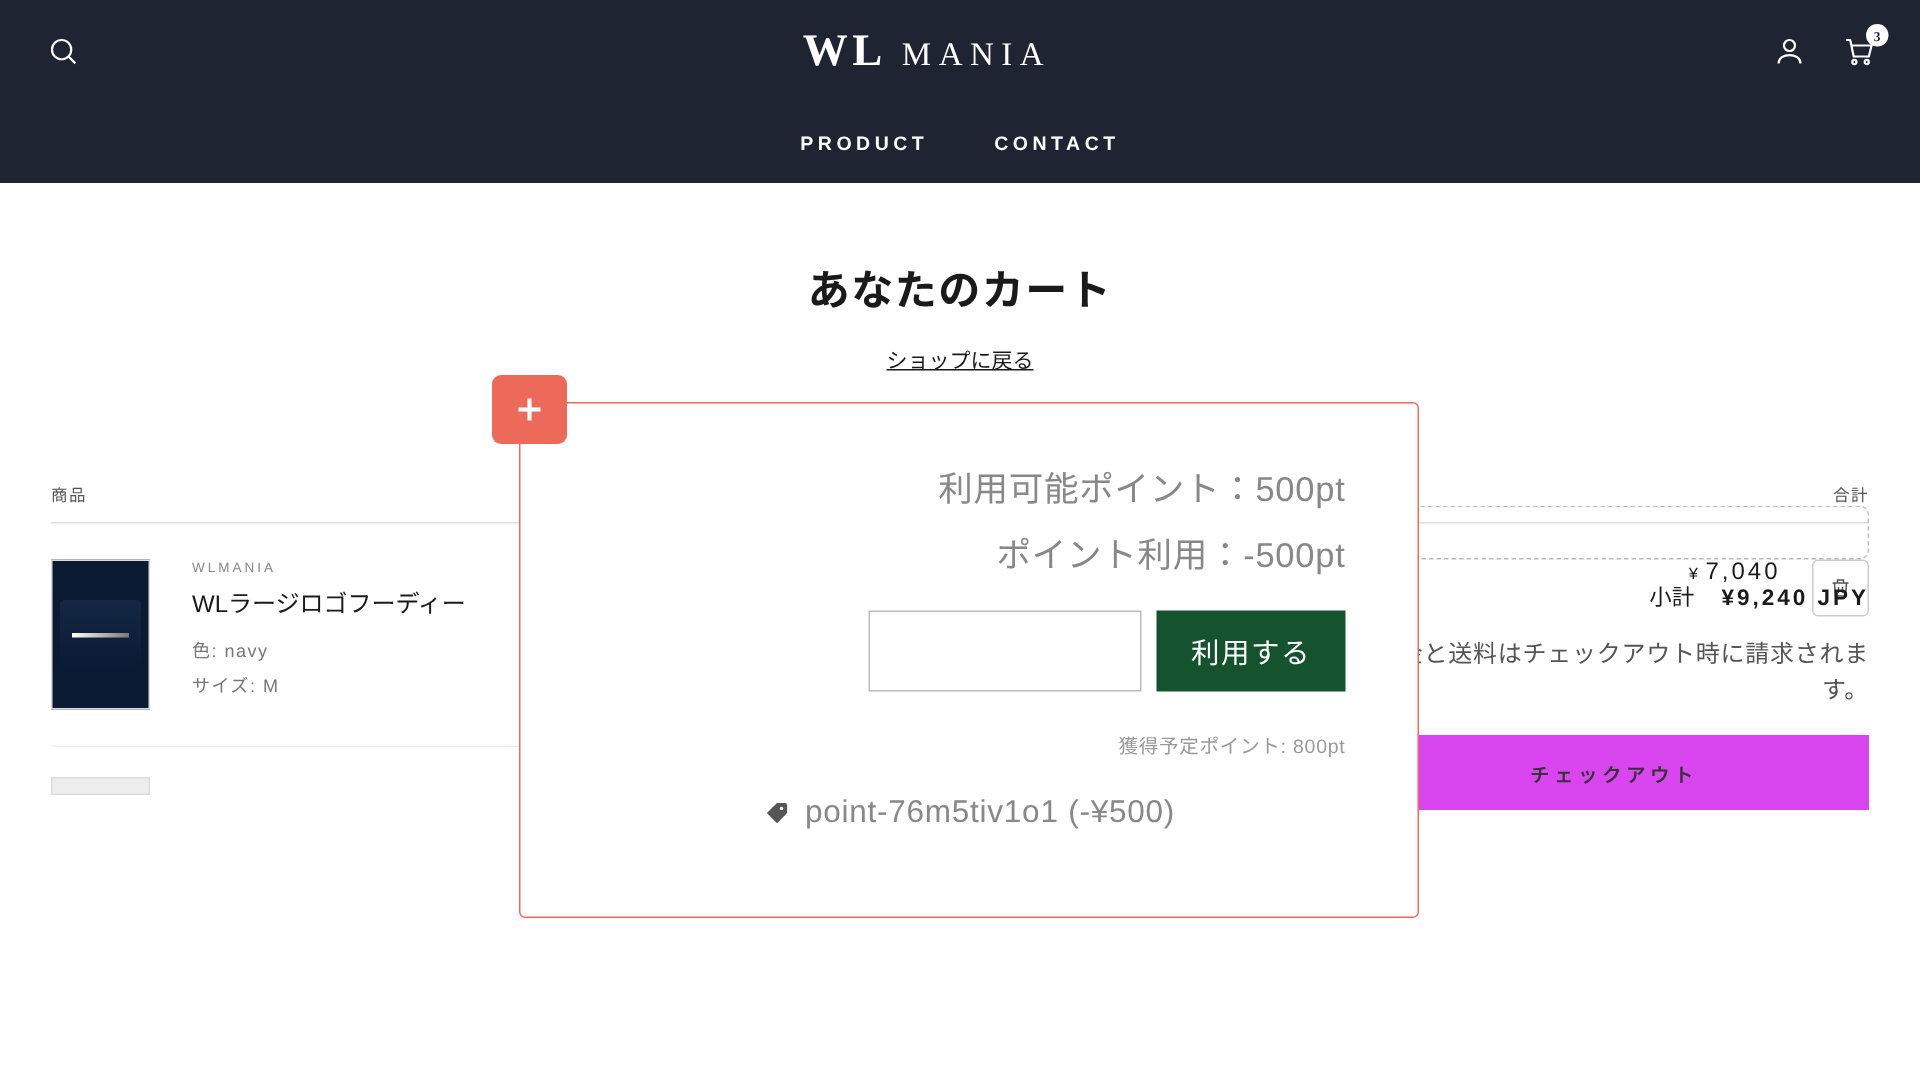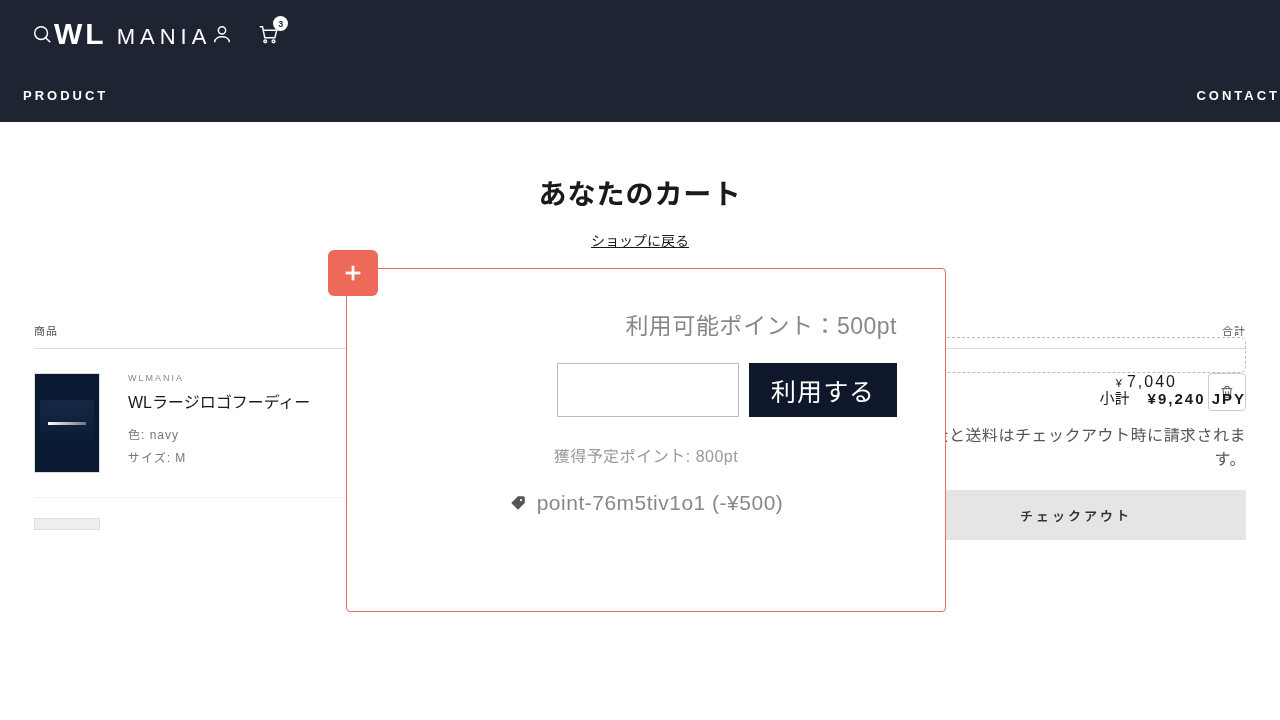--- a/index.html
+++ b/index.html
@@ -1,68 +1,68 @@
 <!DOCTYPE html>
 <html><head>
 <meta charset="utf-8">
 <style>
   * { margin: 0; padding: 0; box-sizing: border-box; }
   html, body { width: 1280px; height: 720px; font-family: "Helvetica Neue", Arial, "Hiragino Sans", "Noto Sans JP", sans-serif; background:#fff; color:#1a1a1a; overflow:hidden; }
   
   .header { background:#1f2433; color:#fff; }
-  .header-top { height:68px; display:flex; align-items:center; padding:12px 30px; }
+  .header-top { height:68px; display:flex; align-items:center; justify-content:space-between; padding:12px 30px;font-family:Liberation Serif, serif; }
   .search-btn { width:24px; height:24px; display:flex; align-items:center; justify-content:center; cursor:pointer; }
   .logo { display:flex; align-items:baseline; gap:6px; }
   .logo-big { font-weight:800; font-size:30px; letter-spacing:3px; }
   .logo-small { font-weight:500; font-size:22px; letter-spacing:5px; padding-left:4px; }
   .header-icons { display:flex; align-items:center; gap:24px; }
   .icon { width:22px; height:22px; stroke:#fff; stroke-width:1.6; fill:none; display:block; }
   .cart-wrap { position:relative; cursor:pointer; }
   .cart-badge { position:absolute; top:-7px; right:-9px; background:#fff; color:#1f2433; border-radius:50%; width:15px; height:15px; font-size:9px; font-weight:700; display:flex; align-items:center; justify-content:center; }
-  .header-nav { height:54px; display:flex; align-items:center; justify-content:space-between; gap:44px;padding-left:23px; }
+  .header-nav { height:54px; display:flex; align-items:center; justify-content:center; gap:44px; }
   .nav-link { color:#fff; font-size:13px; font-weight:700; letter-spacing:3px; cursor:pointer; }
   
   .page { padding: 50px 34px 0; position:relative; }
   .page-title { text-align:center; font-size:28px; font-weight:700; letter-spacing:1px; }
   .back-link { display:block; text-align:center; margin-top:18px; font-size:14px; text-decoration:underline; cursor:pointer; color:#1a1a1a; }
   
   .cart-head { display:flex; justify-content:space-between; font-size:11px; color:#555; margin-top:72px; border-bottom:1px solid #ddd; padding-bottom:10px; letter-spacing:1px; }
   .cart-row { display:flex; align-items:flex-start; border-bottom:1px solid #eee; padding:24px 0; }
   .thumb { width:66px; height:100px; background:#0a1a33; border:1px solid #ddd; flex:0 0 auto; display:flex; align-items:center; justify-content:center; overflow:hidden; }
   .thumb-inner { width:54px; height:46px; background:linear-gradient(#142844,#0a1a33); border-radius:3px; position:relative; }
   .thumb-inner::after{content:""; position:absolute; left:8px; right:8px; top:22px; height:3px; background:linear-gradient(90deg,#fff,#777);}
   .item-info { padding-left:28px; flex:1 1 auto; }
   .vendor { font-size:9px; letter-spacing:2px; color:#888; }
   .item-name { font-size:16px; margin-top:6px; }
   .variant { font-size:12px; color:#777; margin-top:12px; letter-spacing:1px; }
   .variant + .variant { margin-top:6px; }
-  .row-right { display:flex; align-items:flex-start; gap:31px; }
+  .row-right { display:flex; align-items:flex-start; gap:21px; }
   .price { font-size:16px; letter-spacing:2px; }
   .price .yen { font-size:11px; margin-right:3px; }
   .trash { width:38px; height:38px; border:1px solid #ccc; border-radius:4px; display:flex; align-items:center; justify-content:center; cursor:pointer; background:#fff; }
   .trash svg { width:16px; height:16px; stroke:#555; fill:none; stroke-width:1.5; }
   .second-row-hint { margin-top:20px; height:12px; background:#eee; width:66px; border:1px solid #ddd;}
   
   .summary { position:absolute; right:34px; bottom:-10px; width:340px; text-align:right; }
   .coupon-slot { border:1px dashed #bbb; border-radius:6px; height:36px; margin-bottom:14px; width:100%; }
   .subtotal-line { font-size:15px; display:flex; justify-content:flex-end; gap:18px; align-items:baseline; }
   .subtotal-line .lbl { font-weight:400; }
   .subtotal-line .val { font-weight:600; letter-spacing:2px; }
   .tax-note { font-size:16px; color:#555; margin-top:14px; letter-spacing:0.5px; }
-  .checkout-btn { margin-top:20px; height:50px; background:#e5e5e5; display:flex; align-items:center; justify-content:center; font-size:13px; letter-spacing:3px; cursor:pointer; color:#333; font-weight:600; }
+  .checkout-btn { margin-top:20px; height:50px; background:#d946ef; display:flex; align-items:center; justify-content:center; font-size:13px; letter-spacing:3px; cursor:pointer; color:#333; font-weight:600; }
   
   .points-card { position:absolute; left:346px; top:268px; width:600px; height:344px; border:1.5px solid #ed6a5a; border-top-left-radius:0; border-radius:4px; background:#fff; padding:38px 48px 0; }
   .plus-tab { position:absolute; left:-19px; top:-19px; width:50px; height:46px; background:#ed6a5a; border-radius:6px; display:flex; align-items:center; justify-content:center; }
   .plus-tab svg { stroke:#fff; stroke-width:3; }
   .points-line { text-align:right; color:#888; font-size:23px; letter-spacing:0.5px; }
   .points-line + .points-line { margin-top:10px; }
   .apply-row { display:flex; justify-content:flex-end; gap:10px; margin-top:22px; }
   .apply-input { width:182px; height:54px; border:1px solid #bbb; background:#fff; }
-  .apply-btn { width:148px; height:54px; background:#0f172a; color:#fff; display:flex; align-items:center; justify-content:center; font-size:25px; letter-spacing:1px; cursor:pointer; }
-  .earn-line { text-align:center; color:#999; font-size:16px; margin-top:26px; letter-spacing:0.5px; }
+  .apply-btn { width:126px; height:54px; background:#14532d; color:#fff; display:flex; align-items:center; justify-content:center; font-size:19px; letter-spacing:1px; cursor:pointer; }
+  .earn-line { text-align:right; color:#999; font-size:13px; margin-top:26px; letter-spacing:0.5px; }
   .coupon-line { display:flex; justify-content:center; align-items:center; gap:10px; margin-top:24px; color:#888; font-size:21px; letter-spacing:0.5px; }
   .tag-icon { width:18px; height:18px; display:inline-block; }
 </style>
 </head>
 <body>
 
 <div class="header">
   <div class="header-top">
     <div class="search-btn">
       <svg class="icon" viewBox="0 0 24 24">
@@ -140,20 +140,21 @@
 </div>
 
 <div class="points-card">
   <div class="plus-tab">
     <svg width="22" height="22" viewBox="0 0 24 24">
         <line x1="12" y1="4" x2="12" y2="20"></line>
         <line x1="4" y1="12" x2="20" y2="12"></line>
       </svg>
   </div>
   <div class="points-line">利用可能ポイント：500pt</div>
+  <div class="points-line">ポイント利用：-500pt</div>
   <div class="apply-row">
     <input class="apply-input" style="">
     <div class="apply-btn">利用する</div>
   </div>
   <div class="earn-line">獲得予定ポイント: 800pt</div>
   <div class="coupon-line">
     <svg class="tag-icon" viewBox="0 0 24 24" fill="#555">
         <path d="M21 12l-9 9-9-9 9-9h7a2 2 0 0 1 2 2v7z"></path>
         <circle cx="16" cy="8" r="1.5" fill="#fff"></circle>
       </svg>

